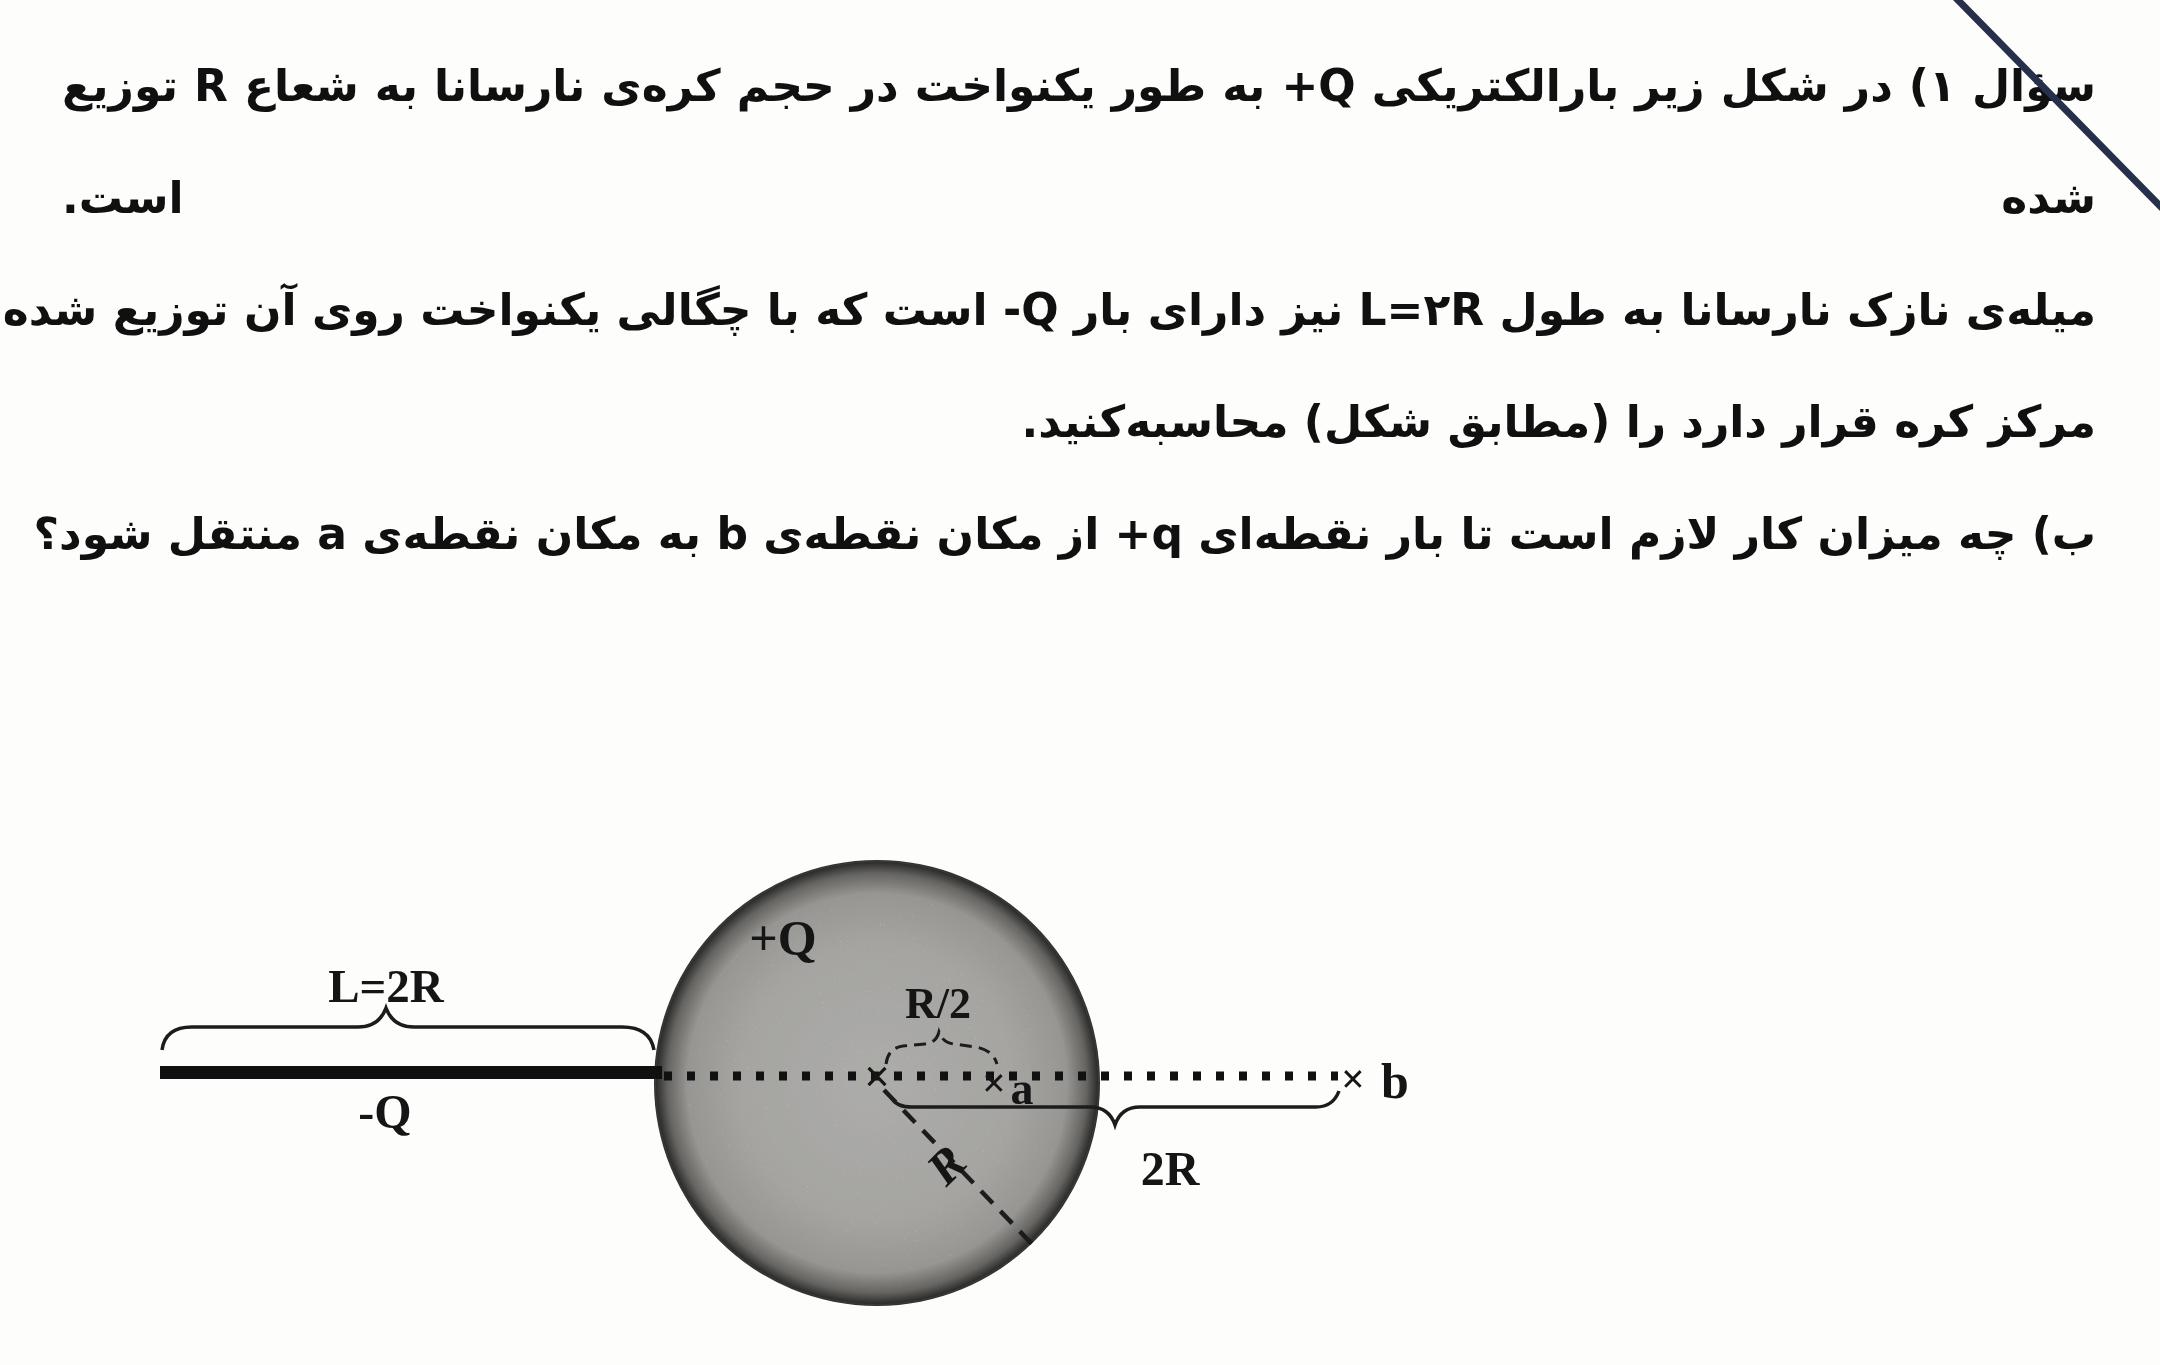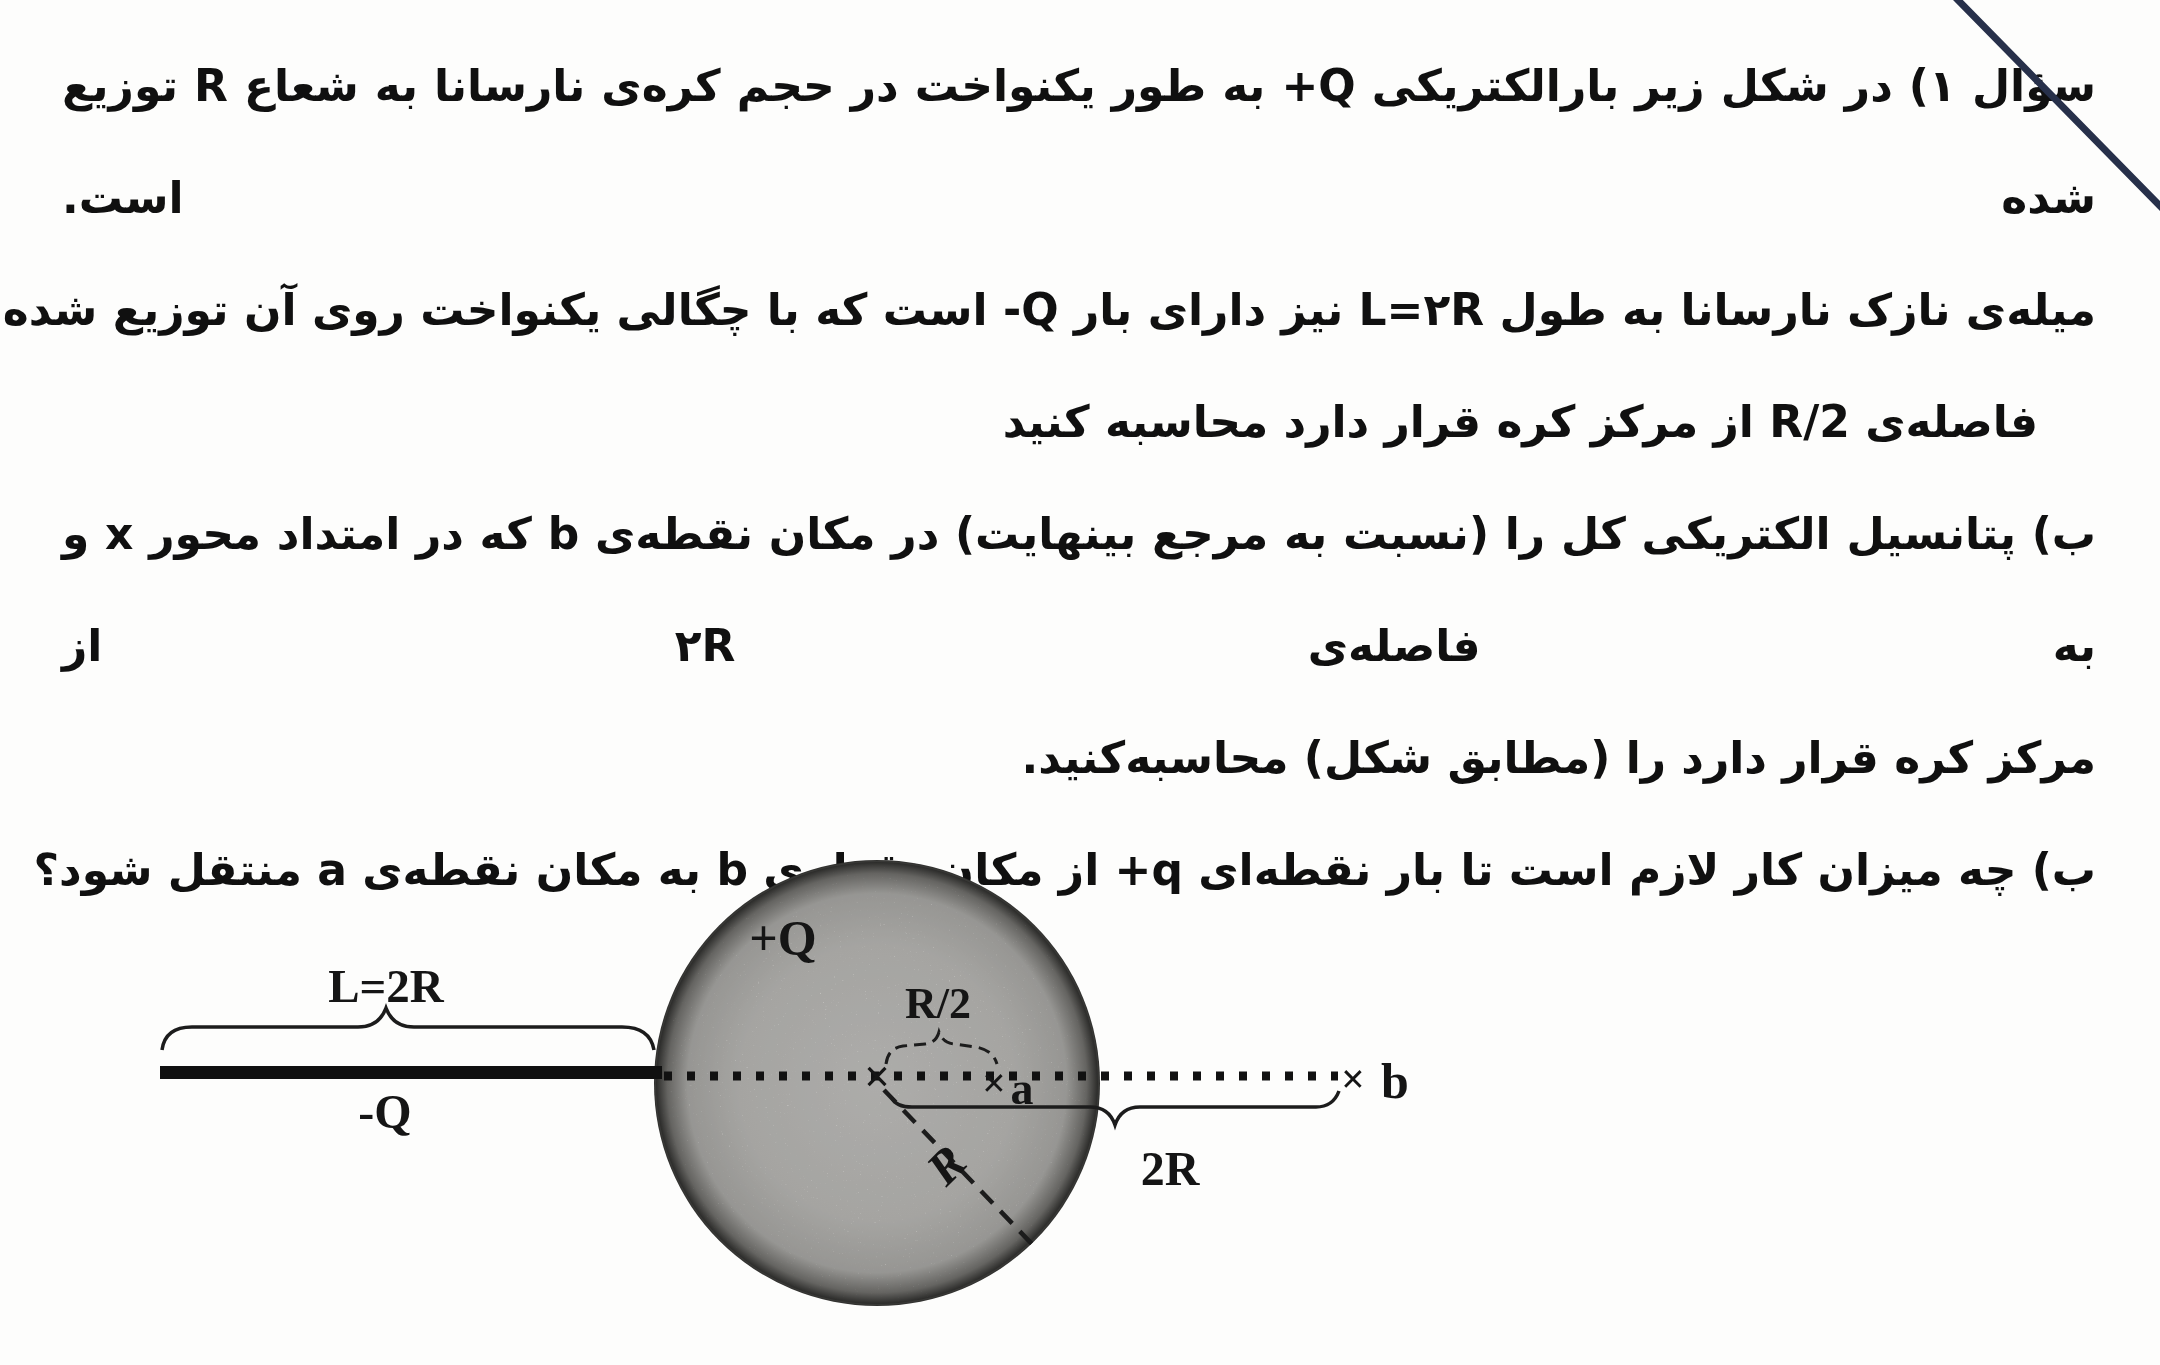--- a/index.html
+++ b/index.html
@@ -35,22 +35,20 @@
   .pen{stroke:#27304a;stroke-width:7;stroke-linecap:round;}
 </style>
 </head>
 <body>
 
 <div id="page">
 
   <div id="problem-text">
     <div class="pline justified">سؤال ۱) در شکل زیر بارالکتریکی ‎+Q‎ به طور یکنواخت در حجم کره‌ی نارسانا به شعاع ‎R‎ توزیع شده است.</div>
     <div class="pline">میله‌ی نازک نارسانا به طول ‎L=۲R‎ نیز دارای بار ‎-Q‎ است که با چگالی یکنواخت روی آن توزیع شده است.</div>
-    <div class="pline indent">فاصله‌ی ‎R/2‎ از مرکز کره قرار دارد محاسبه کنید</div>
-    <div class="pline justified">ب) پتانسیل الکتریکی کل را (نسبت به مرجع بینهایت) در مکان نقطه‌ی ‎b‎ که در امتداد محور ‎x‎ و به فاصله‌ی ‎۲R‎ از</div>
     <div class="pline">مرکز کره قرار دارد را (مطابق شکل) محاسبه‌کنید.</div>
     <div class="pline">ب) چه میزان کار لازم است تا بار نقطه‌ای ‎+q‎ از مکان نقطه‌ی ‎b‎ به مکان نقطه‌ی ‎a‎ منتقل شود؟</div>
   </div>
 
   <svg id="figure-svg" viewBox="0 0 2160 1365">
     <defs>
       <radialGradient id="sphereGrad" cx="50%" cy="50%" r="50%">
         <stop offset="0%" stop-color="#f1f0ed"></stop>
         <stop offset="62%" stop-color="#e6e5e1"></stop>
         <stop offset="85%" stop-color="#d2d1cd"></stop>

